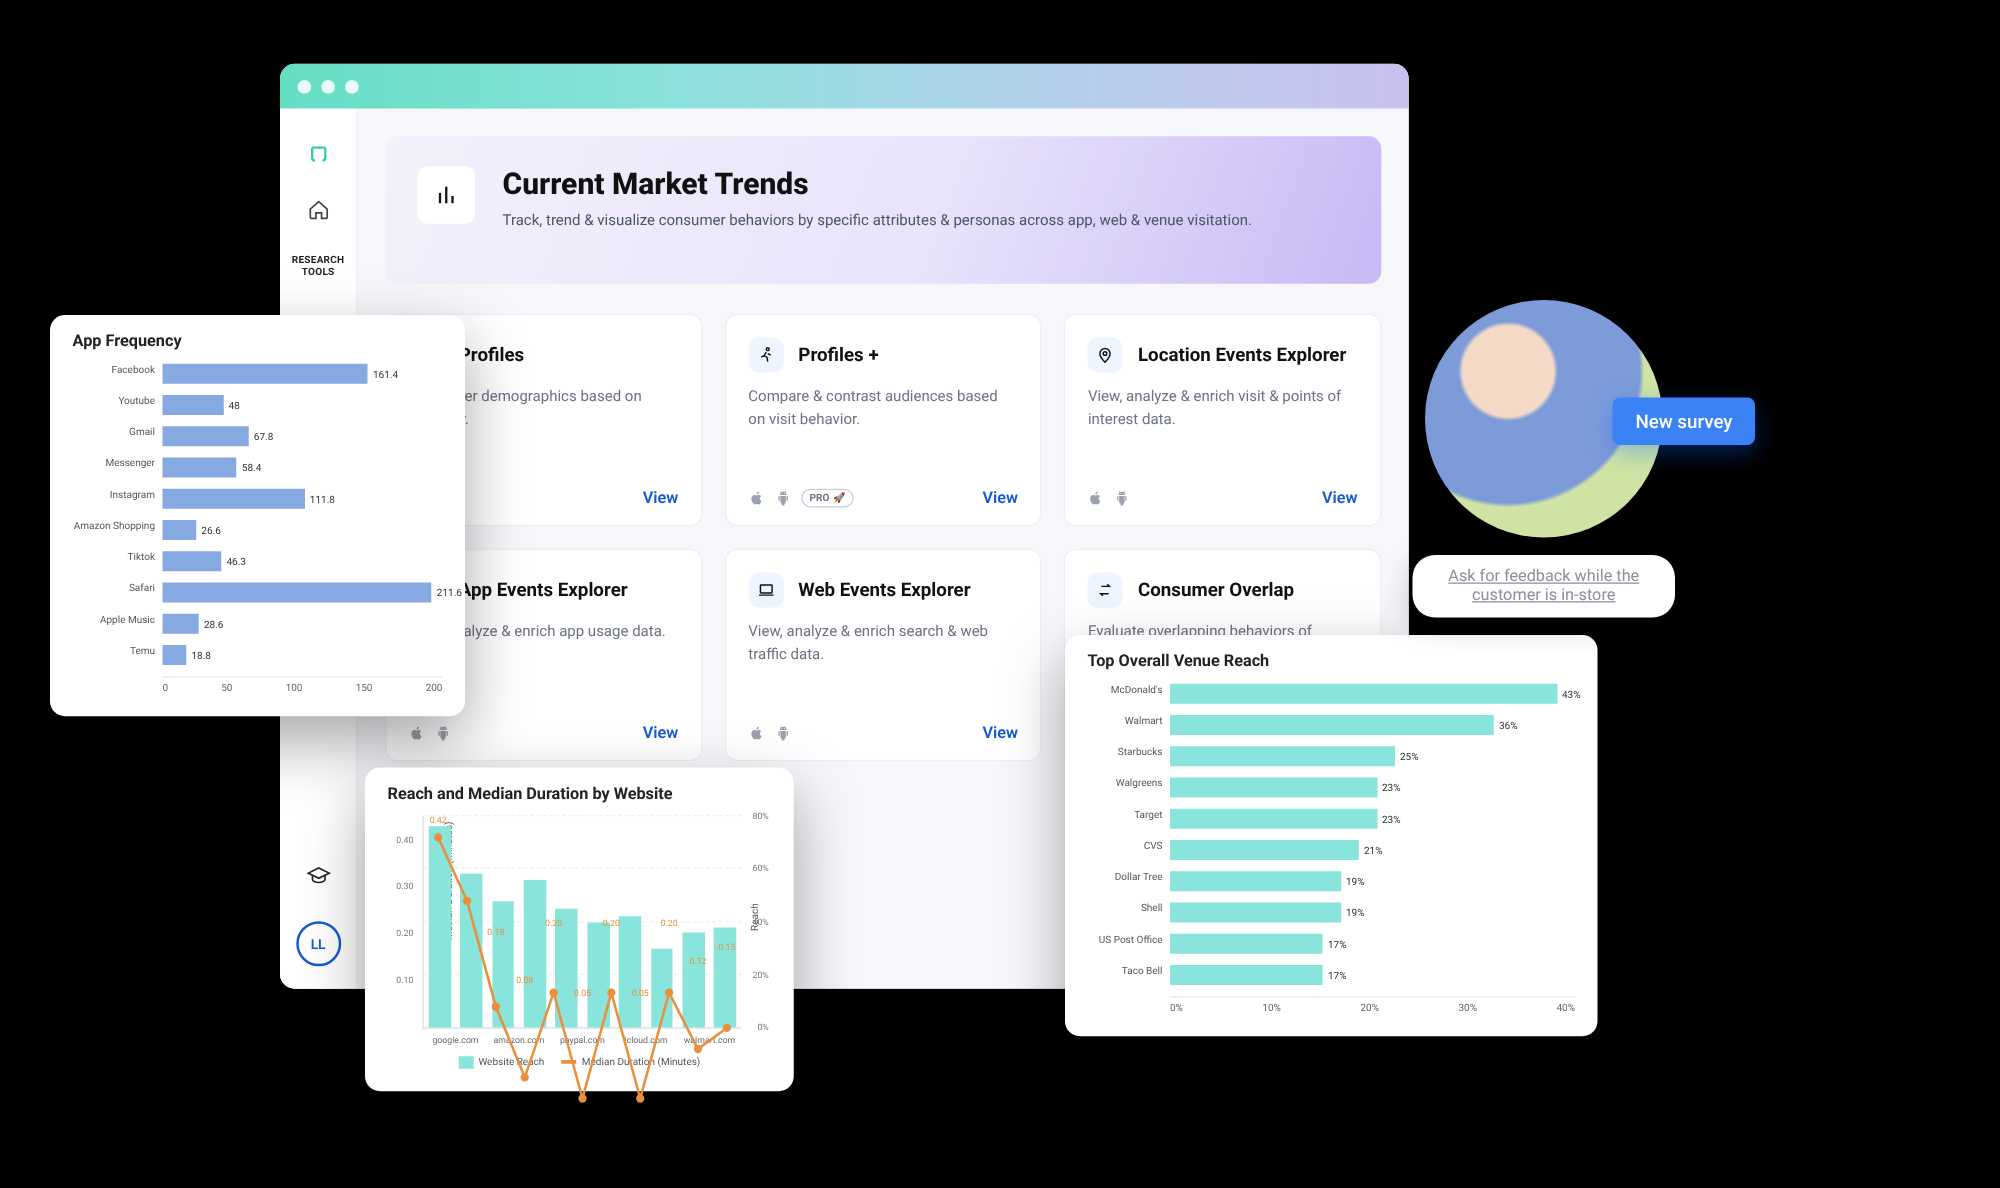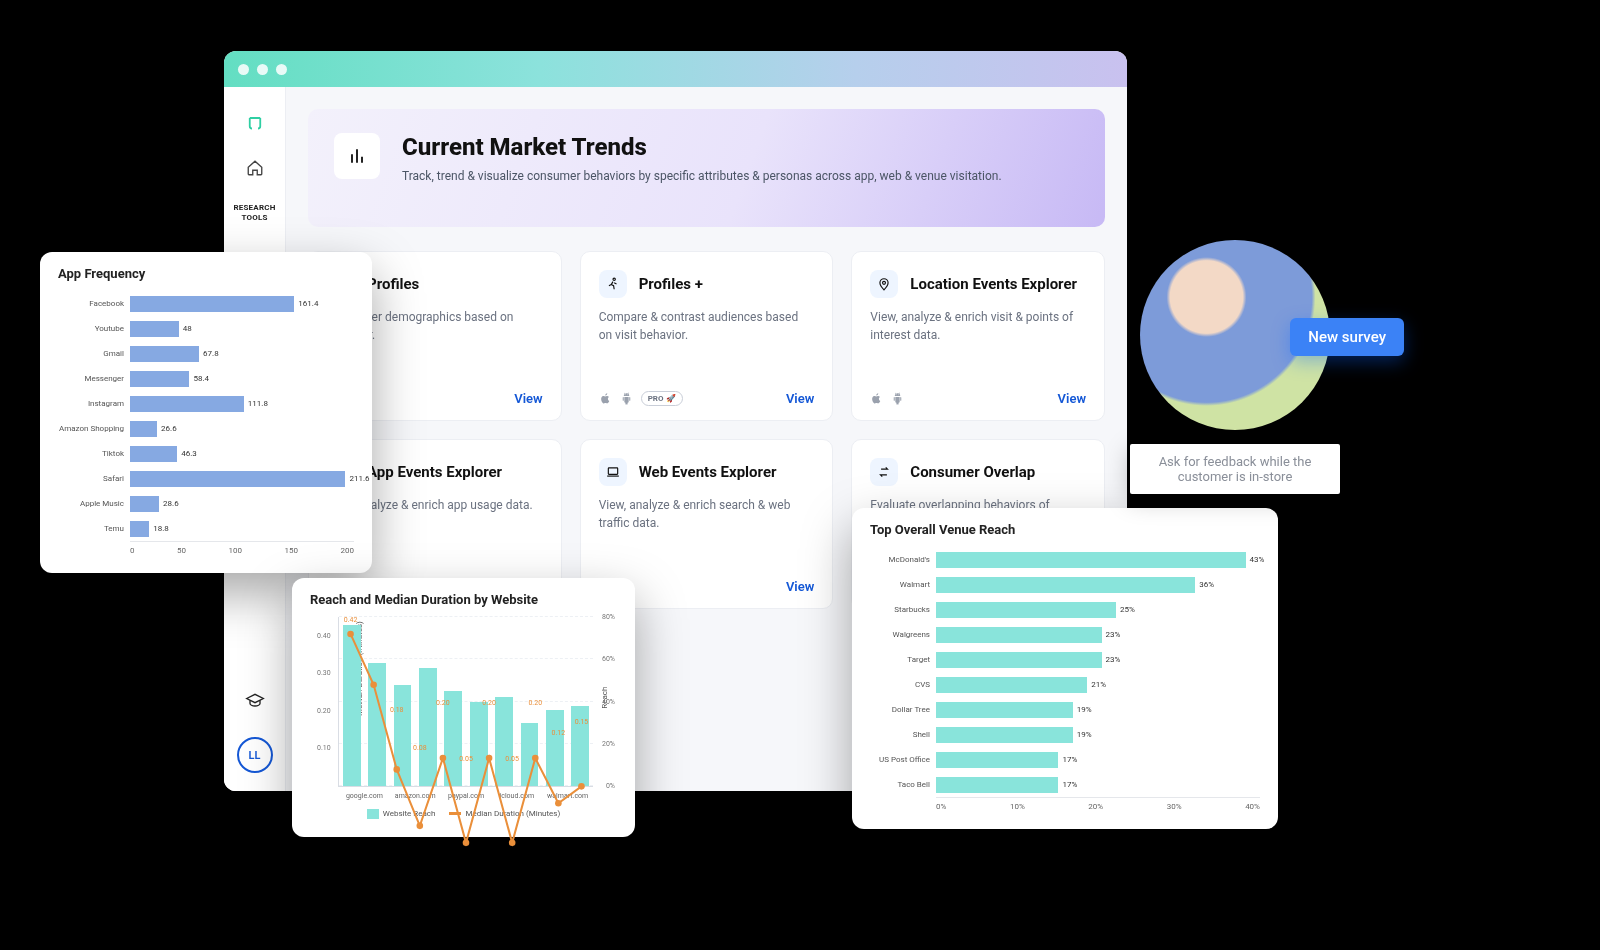--- a/index.html
+++ b/index.html
@@ -64,35 +64,35 @@
 
   
   .float {
     position:absolute; background:#fff; border-radius:12px;
     box-shadow: 0 20px 50px rgba(0,0,0,.35); padding:14px 18px 18px 18px;
   }
   .float h4 { font-size:13px; font-weight:700; color:#222; margin-bottom:10px; }
 
   
   #appfreq { left:40px; top:252px; width:332px; }
-  .hbar-row { display:flex; align-items:center; height:25px; }
+  .hbar-row { display:flex; height:25px; }
   .hbar-row .lbl { width:72px; text-align:right; font-size:8px; color:#555; padding-right:6px; }
   .hbar-row .track { flex:1; height:16px; position:relative; }
   .hbar-row .bar { position:absolute; left:0; top:0; height:100%; background:#86a9e2; }
   .hbar-row .val { position:absolute; top:0; height:100%; display:flex; align-items:center; font-size:8px; color:#333; padding-left:4px; }
   .haxis { margin-left:72px; display:flex; justify-content:space-between; font-size:8px; color:#666; border-top:1px solid #e5e7eb; padding-top:4px; }
 
   
   #venue { left:852px; top:508px; width:426px; }
   #venue .hbar-row .lbl { width:66px; }
   #venue .hbar-row .bar { background:#89e4db; }
   #venue .haxis { margin-left:66px; }
 
   
-  #reachdur { left:292px; top:578px; width:343px; }
+  #reachdur { left:292px; top:614px; width:343px; }
   .combo {
     position:relative; height:170px; margin: 4px 24px 0 28px;
   }
   .combo .ylab-left  { position:absolute; left:-26px; top:50%; transform: rotate(-90deg) translateX(40%); font-size:8px; color:#555; white-space:nowrap; }
   .combo .ylab-right { position:absolute; right:-22px; top:50%; transform: rotate(-90deg) translateX(40%); font-size:8px; color:#555; }
   .combo .plot { position:absolute; inset:0; border-left:1px solid #d9dde4; border-bottom:1px solid #d9dde4; }
   .combo .gridline { position:absolute; left:0; right:0; border-top:1px dashed #edf0f4; }
   .combo .ytick-l { position:absolute; left:-22px; font-size:7px; color:#777; transform:translateY(50%); }
   .combo .ytick-r { position:absolute; right:-22px; font-size:7px; color:#777; transform:translateY(50%); }
   .combo .barcol { position:absolute; bottom:0; width:26px; background:#89e4db; }
@@ -108,22 +108,22 @@
     width:190px; height:190px; border-radius:50%; overflow:hidden; margin:0 auto;
     background: radial-gradient(circle at 35% 30%, #f3d9c6 0 20%, #7d9bd9 22% 58%, #cfe3a4 60% 100%);
     position:relative;
   }
   .survey-btn {
     position:absolute; right:-64px; top:78px; background:#3b82f6; color:#fff;
     font-size:15px; font-weight:500; padding:10px 18px; border-radius:6px;
     box-shadow:0 6px 18px rgba(11,99,255,.35);
   }
   .survey-caption {
-    margin-top:14px; background:#fff; border-radius:2px; padding:10px 14px;
-    text-align:center; font-size:13px; color:#8a8f99; box-shadow:0 6px 24px rgba(0,0,0,.25);
+    margin-top:14px; background:#fff; border-radius:18px; padding:10px 14px;
+    text-align:center; font-size:13px; color:#8a8f99; box-shadow:0 6px 24px rgba(0,0,0,.25);text-decoration:underline;
   }
 
   svg { display:block; }
 </style>
 </head>
 <body>
 
 <div class="window">
   <div class="titlebar">
     <div class="traffic"></div>

